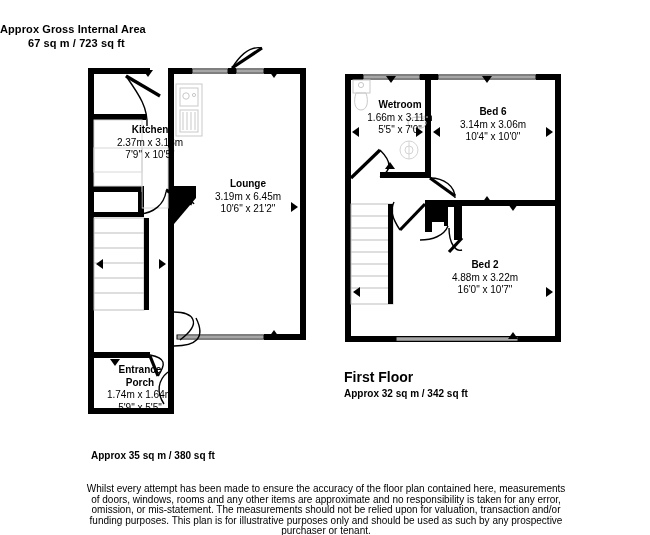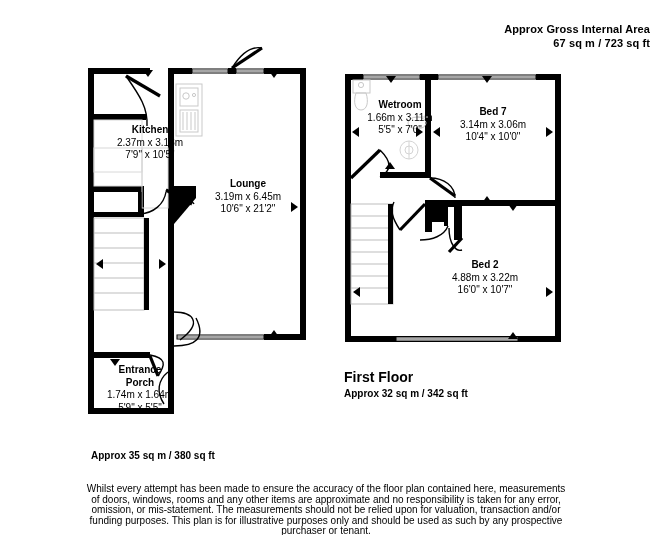--- a/index.html
+++ b/index.html
@@ -19,33 +19,34 @@
     position: absolute;
     left: 0; top: 0;
     width: 650px; height: 535px;
   }
 
   
   .header {
     position: absolute;
     left: 0; top: 22px;
     width: 650px;
-    text-align: right;
+    text-align: left;
   }
   .header .line1 {
     font-size: 11px;
     font-weight: bold;
     letter-spacing: 0.1px;
     line-height: 14px;
   }
   .header .line2 {
     font-size: 11px;
     font-weight: bold;
     letter-spacing: 0.1px;
     line-height: 14px;
+    padding-left: 28px;
   }
 
   
   .floor-caption { position: absolute; }
   .floor-caption .fname {
     font-size: 14px;
     font-weight: bold;
     line-height: 18px;
     white-space: nowrap;
   }
@@ -352,21 +353,21 @@
     <div class="rdim">5'9" x 5'5"</div>
   </div>
 
   <div class="room-label" id="label-wetroom">
     <div class="rname">Wetroom</div>
     <div class="rdim">1.66m x 3.11m</div>
     <div class="rdim">5'5" x 7'0"</div>
   </div>
 
   <div class="room-label" id="label-bed1">
-    <div class="rname">Bed 7</div>
+    <div class="rname">Bed 6</div>
     <div class="rdim">3.14m x 3.06m</div>
     <div class="rdim">10'4" x 10'0"</div>
   </div>
 
   <div class="room-label" id="label-bed2">
     <div class="rname">Bed 2</div>
     <div class="rdim">4.88m x 3.22m</div>
     <div class="rdim">16'0" x 10'7"</div>
   </div>
 

